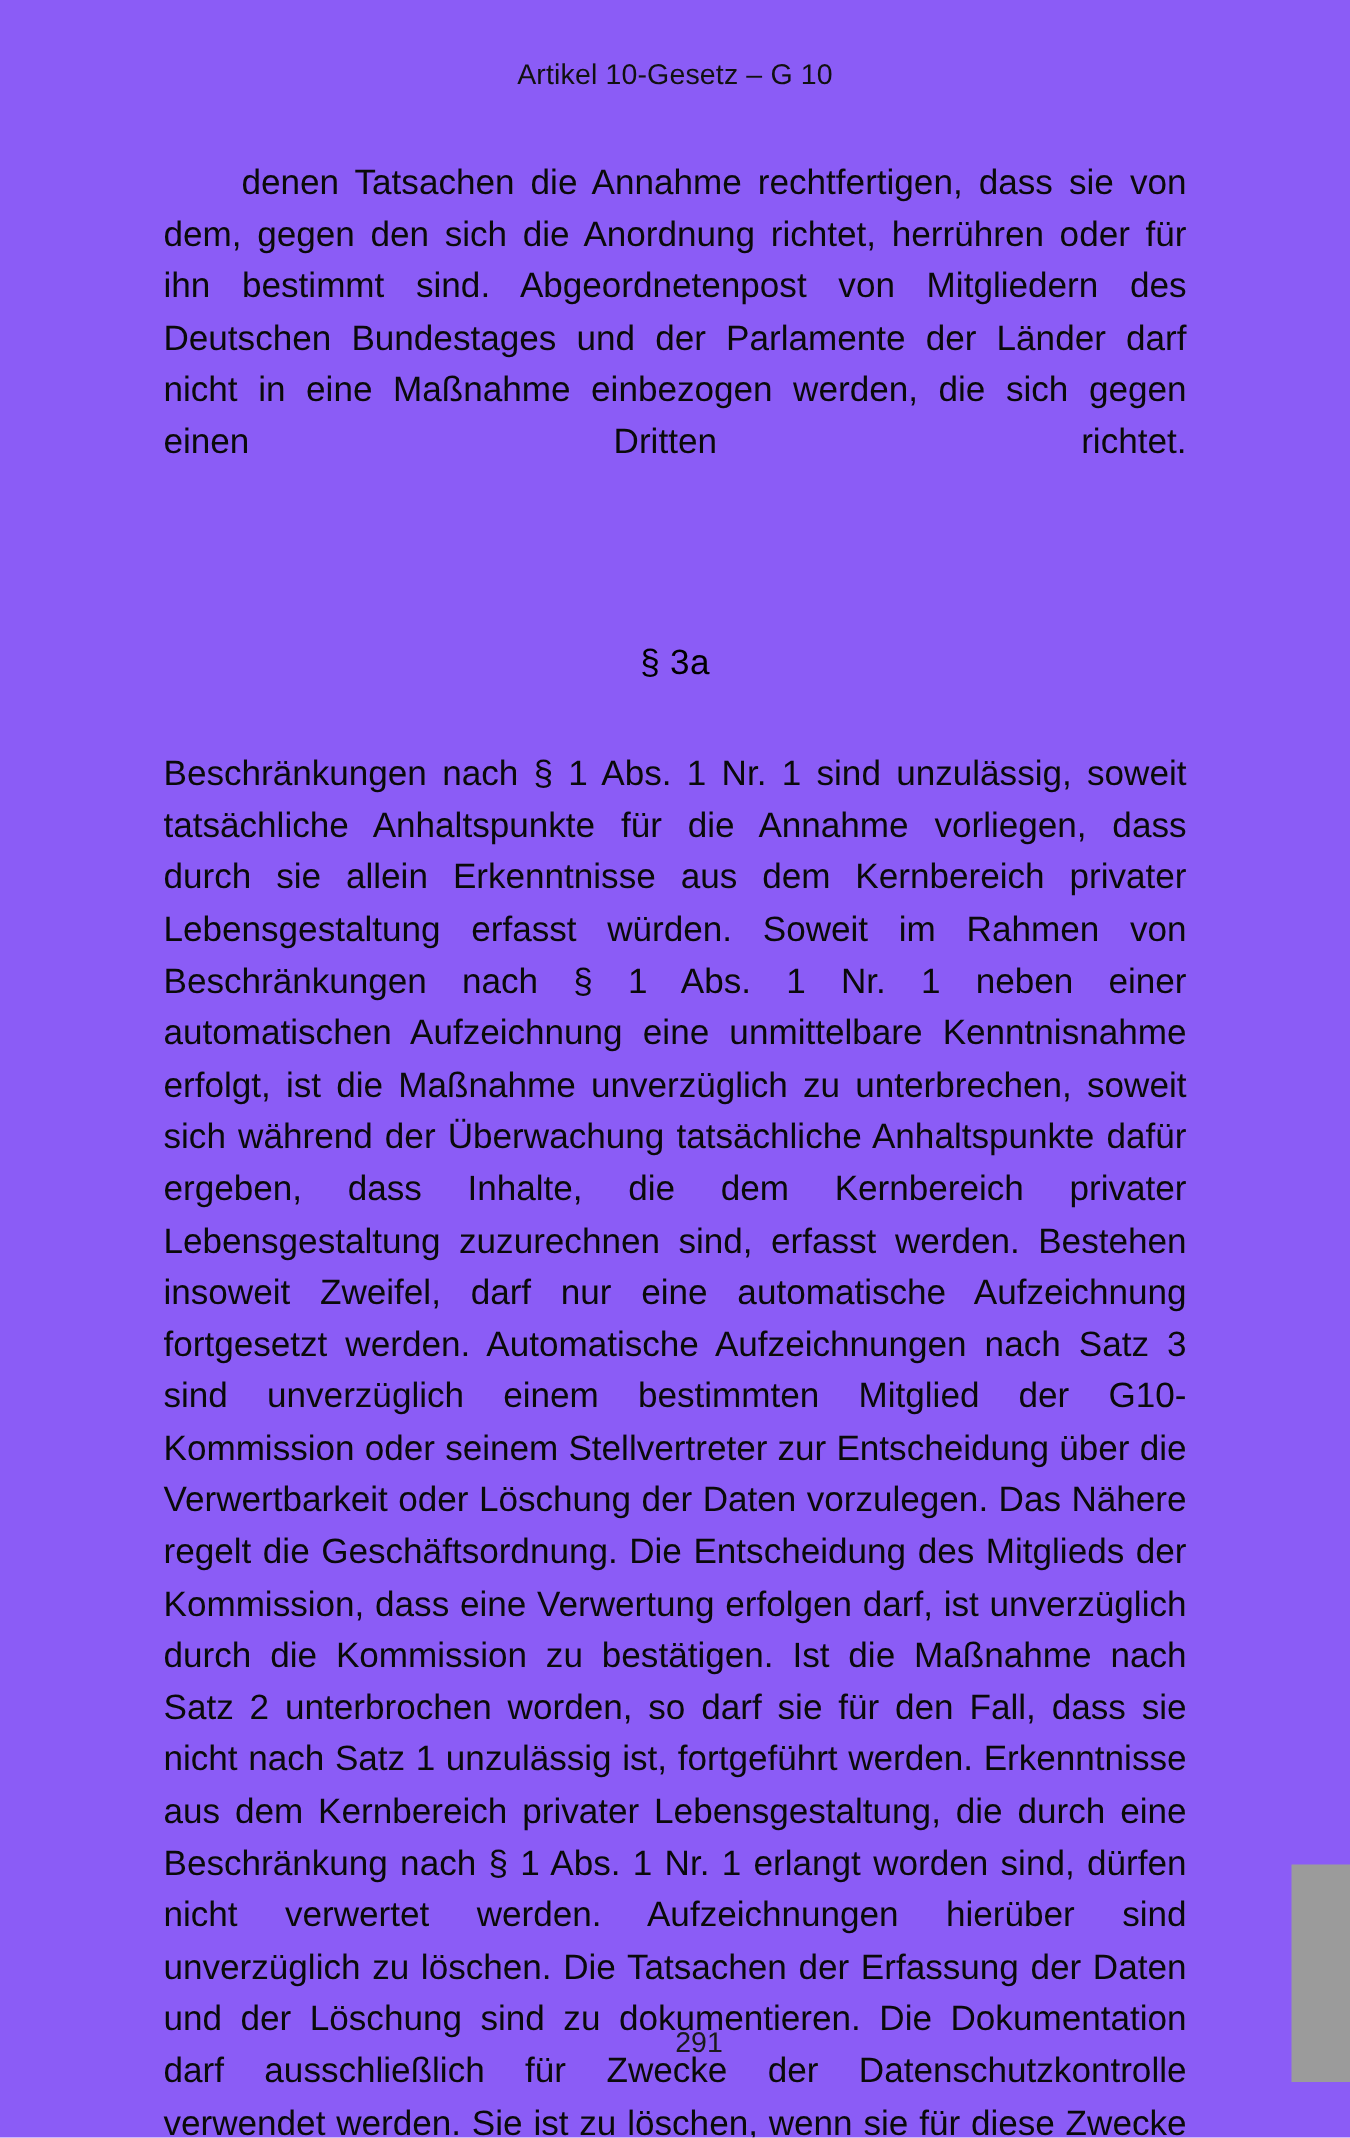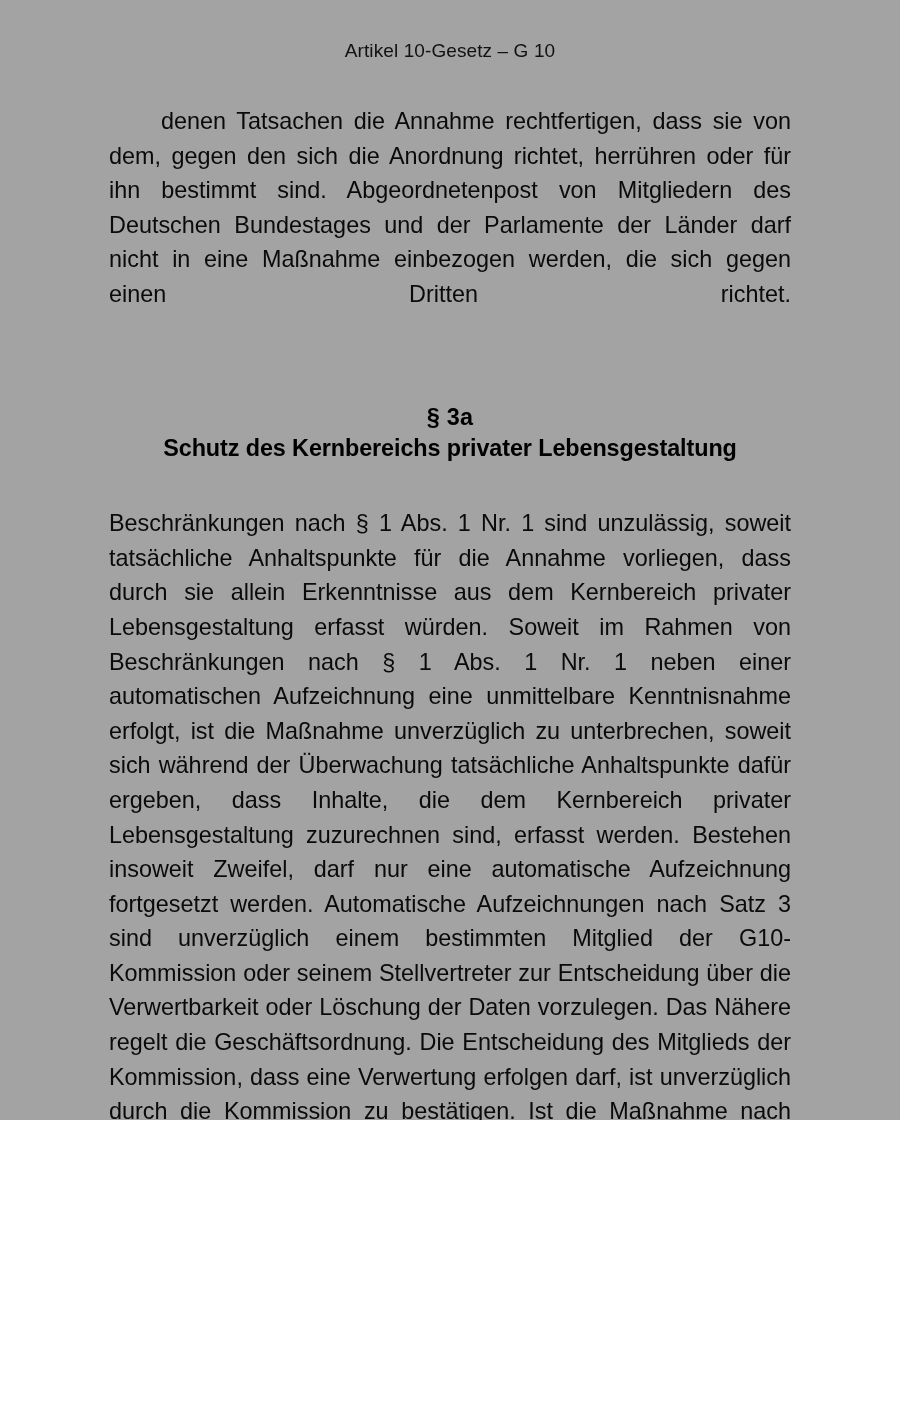--- a/index.html
+++ b/index.html
@@ -7,22 +7,22 @@
     padding: 0;
     background: #ffffff;
   }
   body {
     font-family: "Liberation Sans", sans-serif;
     color: #000000;
   }
   .page {
     position: relative;
     width: 900px;
-    height: 1120px;
-    background: #a3a3a3;
+    height: 1425px;
+    background: #8b5cf6;
     overflow: hidden;
   }
 
   
   .running-head {
     position: absolute;
     left: 0;
     top: 40px;
     width: 900px;
     text-align: center;
@@ -62,22 +62,23 @@
   }
   .just::after {
     content: "";
     display: inline-block;
     width: 100%;
   }
 
   
   .heading-block {
     text-align: center;
-    font-weight: bold;
+    font-weight: normal;
     color: #000000;
+    margin-top: 24px;
   }
   .heading-sec {
     font-size: 23.4px;
     line-height: 30px;
     letter-spacing: 0.2px;
   }
   .heading-title {
     font-size: 23.4px;
     line-height: 32px;
     letter-spacing: -0.1px;
@@ -114,21 +115,20 @@
   <div class="running-head">Artikel 10-Gesetz – G 10</div>
 
   <div class="column">
 
     <p class="body indented just">denen Tatsachen die Annahme rechtfertigen, dass sie von dem, gegen den sich die Anordnung richtet, herrühren oder für ihn bestimmt sind. Abgeordnetenpost von Mitgliedern des Deutschen Bundestages und der Parlamente der Länder darf nicht in eine Maßnahme einbezogen werden, die sich gegen einen Dritten richtet.</p>
 
     <div class="gap-xl"></div>
 
     <div class="heading-block">
       <div class="heading-sec">§ 3a</div>
-      <div class="heading-title">Schutz des Kernbereichs privater Lebensgestaltung</div>
     </div>
 
     <div class="gap-md"></div>
 
     <p class="body flush just">Beschränkungen nach § 1 Abs. 1 Nr. 1 sind unzulässig, soweit tatsächliche Anhaltspunkte für die Annahme vorliegen, dass durch sie allein Erkenntnisse aus dem Kernbereich privater Lebensgestaltung erfasst würden. Soweit im Rahmen von Beschränkungen nach § 1 Abs. 1 Nr. 1 neben einer automatischen Aufzeichnung eine unmittelbare Kenntnisnahme erfolgt, ist die Maßnahme unverzüglich zu unterbrechen, soweit sich während der Überwachung tatsächliche Anhaltspunkte dafür ergeben, dass Inhalte, die dem Kernbereich privater Lebensgestaltung zuzurechnen sind, erfasst werden. Bestehen insoweit Zweifel, darf nur eine automatische Aufzeichnung fortgesetzt werden. Automatische Aufzeichnungen nach Satz 3 sind unverzüglich einem bestimmten Mitglied der G10-Kommission oder seinem Stellvertreter zur Entscheidung über die Verwertbarkeit oder Löschung der Daten vorzulegen. Das Nähere regelt die Geschäftsordnung. Die Entscheidung des Mitglieds der Kommission, dass eine Verwertung erfolgen darf, ist unverzüglich durch die Kommission zu bestätigen. Ist die Maßnahme nach Satz 2 unterbrochen worden, so darf sie für den Fall, dass sie nicht nach Satz 1 unzulässig ist, fortgeführt werden. Erkenntnisse aus dem Kernbereich privater Lebensgestaltung, die durch eine Beschränkung nach § 1 Abs. 1 Nr. 1 erlangt worden sind, dürfen nicht verwertet werden. Aufzeichnungen hierüber sind unverzüglich zu löschen. Die Tatsachen der Erfassung der Daten und der Löschung sind zu dokumentieren. Die Dokumentation darf ausschließlich für Zwecke der Datenschutzkontrolle verwendet werden. Sie ist zu löschen, wenn sie für diese Zwecke nicht mehr erforderlich ist, spätestens jedoch am Ende des Kalenderjahres, das dem Jahr der Dokumentation folgt.</p>
 
   </div>
 
   <div class="thumb-tab" style="background: rgb(155, 155, 155);"></div>
 

